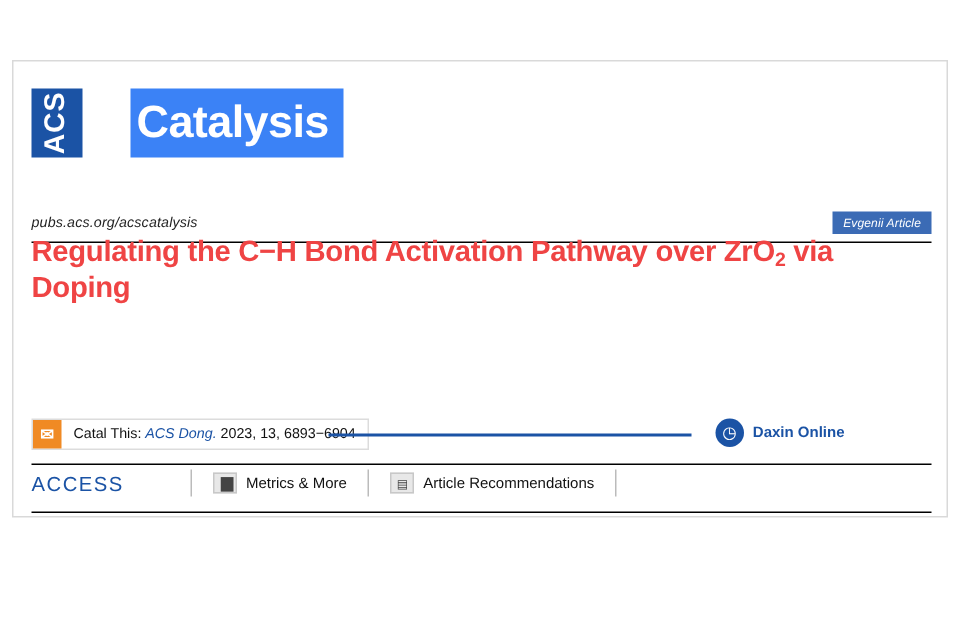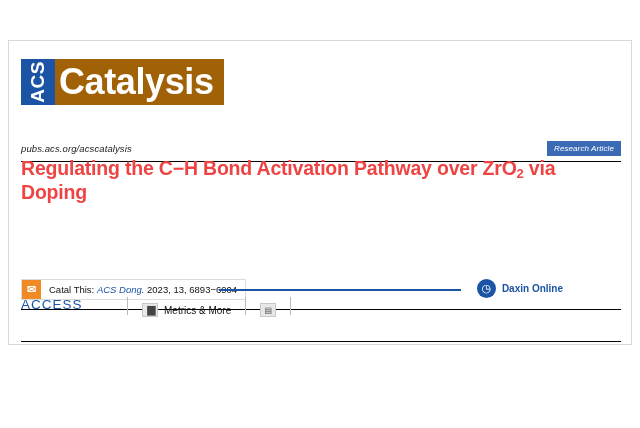--- a/index.html
+++ b/index.html
@@ -53,29 +53,30 @@
   }
   .logo-acs span {
     display: block;
     transform: rotate(-90deg);
     font-size: 19px;
     font-weight: bold;
     letter-spacing: 0.5px;
     font-family: "Liberation Sans", sans-serif;
   }
   .logo-name {
-    background: #a16207;
+    background: #3b82f6;
     color: #ffffff;
     display: flex;
     align-items: center;
     padding: 0 10px 0 4px;
-    font-size: 36px;
+    font-size: 30px;
     font-weight: bold;
     letter-spacing: -0.4px;
     font-family: "Liberation Sans", sans-serif;
+    margin-left: 32px;
   }
 
   
   .urlbar {
     position: absolute;
     left: 12px;
     top: 100px;
     width: 600px;
     height: 18px;
     font-style: italic;
@@ -211,24 +212,25 @@
     color: #1b53a5;
     font-weight: bold;
   }
 
   .rule.mid { top: 268px; }
 
   
   .accessbar {
     position: absolute;
     left: 12px;
-    top: 256px;
+    top: 268px;
     width: 600px;
     height: 26px;
     display: flex;
+    align-items: center;
   }
   .access-label {
     color: #1b53a5;
     font-size: 13.5px;
     letter-spacing: 1px;
     width: 92px;
   }
   .sep {
     width: 1px;
     height: 18px;
@@ -276,21 +278,21 @@
 
     <div class="logo">
       <div class="logo-acs">
         <span>ACS</span>
       </div>
       <div class="logo-name">Catalysis</div>
     </div>
 
     <div class="urlbar">
       <div class="url">pubs.acs.org/acscatalysis</div>
-      <div class="ra-tag">Research Article</div>
+      <div class="ra-tag">Evgenii Article</div>
     </div>
     <div class="rule top"></div>
 
     <div class="title">
       <span>Regulating the C−H Bond Activation Pathway over ZrO</span><sub>2</sub><span> via Doping</span>
       <br>
     </div>
 
 
     <div class="citerow">
@@ -314,20 +316,21 @@
     <div class="accessbar">
       <div class="access-label">ACCESS</div>
       <div class="sep"></div>
       <div class="access-item">
         <span class="ai-icon">▐█</span>
         <span>Metrics &amp; More</span>
       </div>
       <div class="sep"></div>
       <div class="access-item">
         <span class="ai-icon">▤</span>
+        <span>Article Recommendations</span>
       </div>
       <div class="sep"></div>
       <div class="spacer-col"></div>
     </div>
 
     <div class="rule bottom"></div>
   </div>
 </div>
 
 </body></html>

